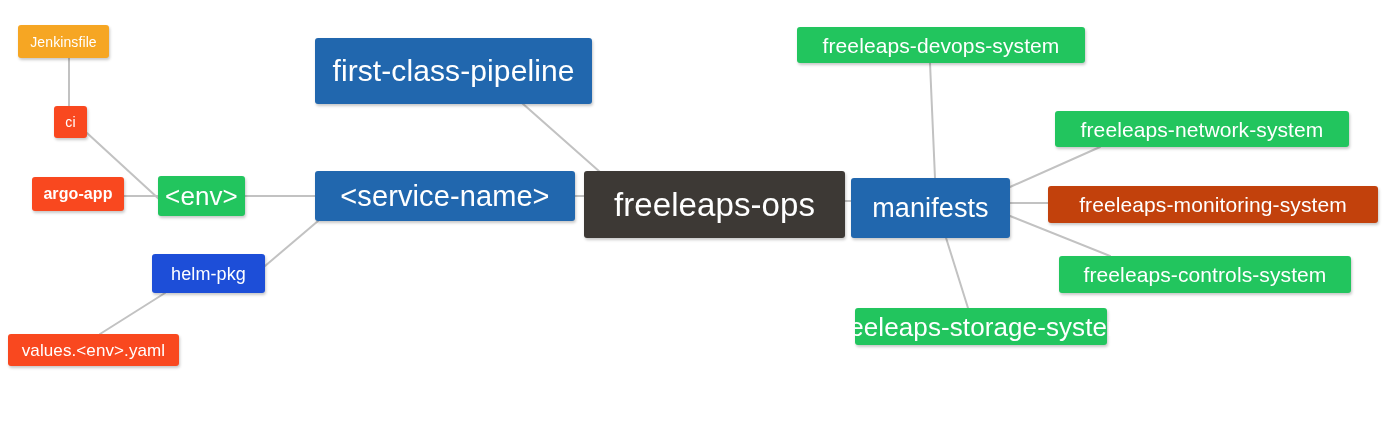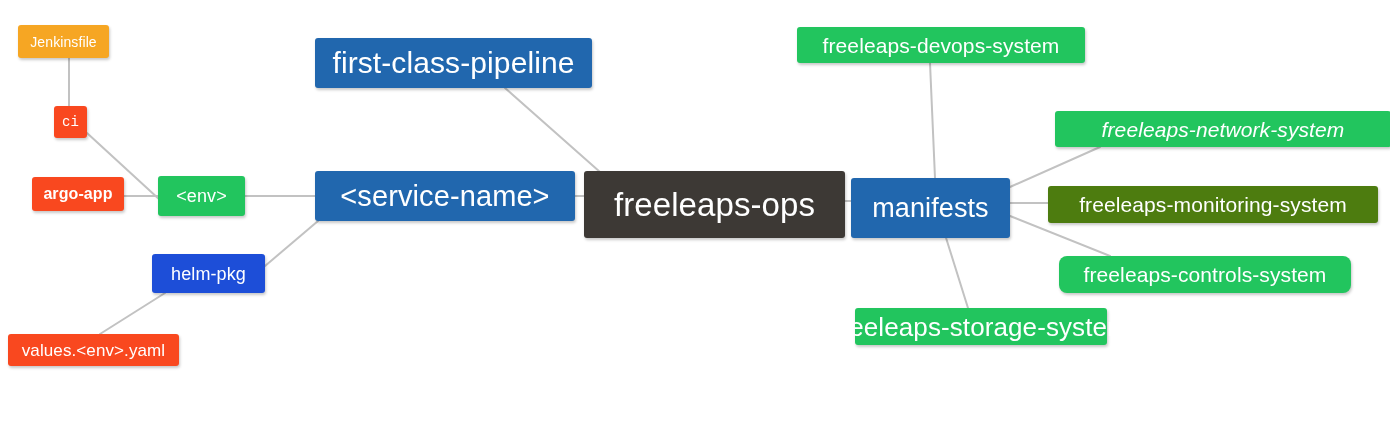--- a/index.html
+++ b/index.html
@@ -61,56 +61,56 @@
       <path d="M 935 178 L 930 63" stroke="#c2c2c2" stroke-width="2" fill="none" stroke-linecap="round"></path>
       <path d="M 1010 187 L 1100 147" stroke="#c2c2c2" stroke-width="2" fill="none" stroke-linecap="round"></path>
       <path d="M 1010 203 L 1048 203" stroke="#c2c2c2" stroke-width="2" fill="none" stroke-linecap="round"></path>
       <path d="M 1010 216 L 1110 256" stroke="#c2c2c2" stroke-width="2" fill="none" stroke-linecap="round"></path>
       <path d="M 942 225 L 968 308" stroke="#c2c2c2" stroke-width="2" fill="none" stroke-linecap="round"></path>
     </svg>
   <div id="nodes">
       <div class="node" style="left: 18px; top: 25px; width: 91px; height: 33px; background: rgb(246, 166, 35); font-size: 14px; align-items: center;">
         <span class="node-label">Jenkinsfile</span>
       </div>
-      <div class="node" style="left: 54px; top: 106px; width: 33px; height: 32px; background: rgb(249, 72, 31); font-size: 14px; font-family: Liberation Mono, monospace;">
+      <div class="node" style="left: 54px; top: 106px; width: 33px; height: 32px; background: rgb(249, 72, 31); font-size: 14px;">
         <span class="node-label">ci</span>
       </div>
       <div class="node" style="left: 32px; top: 177px; width: 92px; height: 34px; background: rgb(249, 72, 31); font-size: 16px; font-weight: bold;">
         <span class="node-label">argo-app</span>
       </div>
-      <div class="node" style="left: 158px; top: 176px; width: 87px; height: 40px; background: rgb(34, 197, 94); font-size: 18px;">
+      <div class="node" style="left: 158px; top: 176px; width: 87px; height: 40px; background: rgb(34, 197, 94); font-size: 26px;">
         <span class="node-label">&lt;env&gt;</span>
       </div>
       <div class="node" style="left: 152px; top: 254px; width: 113px; height: 39px; background: #1d4ed8; font-size: 18px;">
         <span class="node-label">helm-pkg</span>
       </div>
       <div class="node" style="left: 8px; top: 334px; width: 171px; height: 32px; background: rgb(249, 72, 31); font-size: 17px;">
         <span class="node-label">values.&lt;env&gt;.yaml</span>
       </div>
-      <div class="node" style="left: 315px; top: 38px; width: 277px; height: 50px; background: rgb(33, 103, 174); font-size: 30px;">
+      <div class="node" style="left: 315px; top: 38px; width: 277px; height: 66px; background: rgb(33, 103, 174); font-size: 30px;">
         <span class="node-label">first-class-pipeline</span>
       </div>
       <div class="node" style="left: 315px; top: 171px; width: 260px; height: 50px; background: rgb(33, 103, 174); font-size: 29px; justify-content: center;">
         <span class="node-label">&lt;service-name&gt;</span>
       </div>
       <div class="node" style="left: 584px; top: 171px; width: 261px; height: 67px; background: rgb(61, 57, 53); font-size: 33px;">
         <span class="node-label">freeleaps-ops</span>
       </div>
       <div class="node" style="left: 851px; top: 178px; width: 159px; height: 60px; background: rgb(33, 103, 174); font-size: 27px;">
         <span class="node-label">manifests</span>
       </div>
       <div class="node" style="left: 797px; top: 27px; width: 288px; height: 36px; background: rgb(34, 197, 94); font-size: 21px;">
         <span class="node-label">freeleaps-devops-system</span>
       </div>
-      <div class="node" style="left: 1055px; top: 111px; width: 336px; height: 36px; background: rgb(34, 197, 94); font-size: 21px; font-style: italic;">
+      <div class="node" style="left: 1055px; top: 111px; width: 294px; height: 36px; background: rgb(34, 197, 94); font-size: 21px;">
         <span class="node-label">freeleaps-network-system</span>
       </div>
-      <div class="node" style="left: 1048px; top: 186px; width: 330px; height: 37px; background: #4d7c0f; font-size: 21px;">
+      <div class="node" style="left: 1048px; top: 186px; width: 330px; height: 37px; background: #c2410c; font-size: 21px;">
         <span class="node-label">freeleaps-monitoring-system</span>
       </div>
-      <div class="node" style="left: 1059px; top: 256px; width: 292px; height: 37px; background: rgb(34, 197, 94); font-size: 21px; border-radius: 8px;">
+      <div class="node" style="left: 1059px; top: 256px; width: 292px; height: 37px; background: rgb(34, 197, 94); font-size: 21px;">
         <span class="node-label">freeleaps-controls-system</span>
       </div>
       <div class="node" style="left: 815px; top: 308px; width: 252px; height: 37px; background: rgb(34, 197, 94); font-size: 26px; margin-left: 40px;">
         <span class="node-label">freeleaps-storage-system</span>
       </div>
     </div>
 </div>
 
 </body></html>

